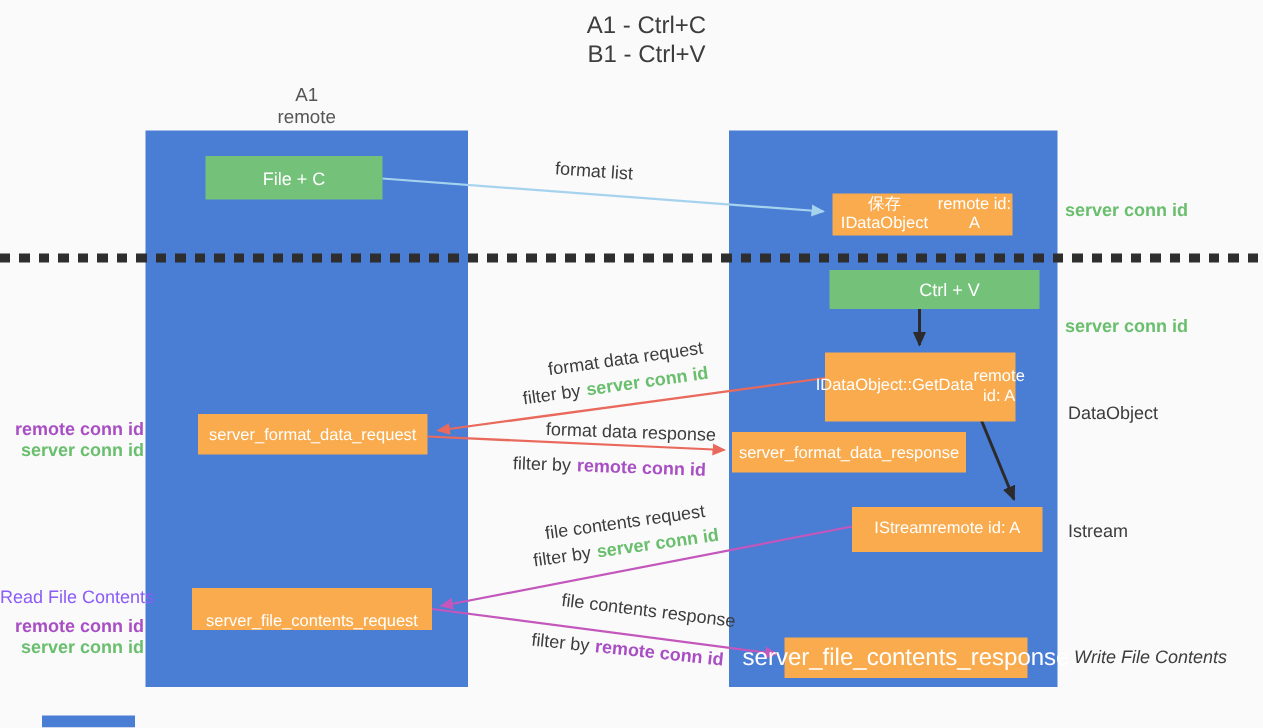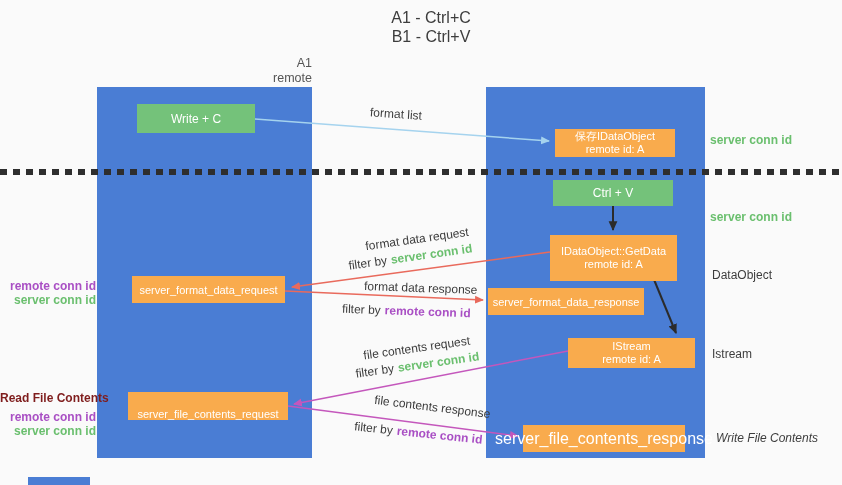--- a/index.html
+++ b/index.html
@@ -6,51 +6,51 @@
   body{font-family:"Liberation Sans","DejaVu Sans",sans-serif;background:#fafafa;}
   .canvas{position:relative;width:842px;height:485px;background:#fafafa;overflow:hidden;}
 
   .title-block{position:absolute;left:0;right:0;top:8px;text-align:center;
     font-size:16px;line-height:19px;color:#3d3d3d;padding-left:20px;}
 
   .lane{position:absolute;background:#4a7dd4;top:87px;height:371px;}
   .lane-left{left:97px;width:215px;}
   .lane-right{left:486px;width:219px;}
 
-  .lane-header{position:absolute;top:56px;text-align:right;font-size:12.5px;
+  .lane-header{position:absolute;top:56px;text-align:center;font-size:12.5px;
     line-height:15px;color:#555;}
   .lane-header-left{left:97px;width:215px;}
   .lane-header-right{left:486px;width:219px;margin-top:35px;}
 
   .dotted-line{position:absolute;left:0;top:169px;width:842px;height:6px;
     background:repeating-linear-gradient(to right,#2e2e2e 0 7px,transparent 7px 13px);
     z-index:5;}
 
   .overlay{position:absolute;left:0;top:0;z-index:4;pointer-events:none;}
 
   .node{position:absolute;display:flex;align-items:center;justify-content:center;
     color:#fff;text-align:center;font-size:12px;z-index:6;}
   .node.green{background:#74c27a;}
   .node.orange{background:#f9ab4d;}
-  .node.two-line{flex-direction:column;font-size:11px;line-height:13.5px;}
+  .node.two-line{flex-direction:row;font-size:11px;line-height:13.5px;}
 
   .edge-label{position:absolute;font-size:12px;color:#3c3c3c;white-space:nowrap;z-index:7;}
   .filter-key{margin-left:4px;font-weight:bold;}
   .key-green{color:#6abf6e;}
   .key-purple{color:#a94fc4;}
 
   .side-label{position:absolute;font-size:12px;white-space:nowrap;z-index:7;}
   .side-green{color:#6abf6e;font-weight:bold;}
   .side-plain{color:#3d3d3d;}
 
   .left-group{position:absolute;left:0;width:96px;text-align:right;z-index:7;
     font-size:12px;line-height:14px;white-space:nowrap;}
   .lg-purple{color:#a94fc4;font-weight:bold;}
   .lg-green{color:#6abf6e;font-weight:bold;}
-  .lg-plain{color:#7f1d1d;margin-bottom:5px;font-weight:bold;}
+  .lg-plain{color:#8b5cf6;margin-bottom:5px;}
 
   .window-fragment{position:absolute;left:28px;top:477px;width:62px;height:8px;
     background:#4a7dd4;}
 </style>
 </head>
 <body>
 
 <div class="canvas">
 
   <div class="title-block">
@@ -90,29 +90,29 @@
     <line x1="255" y1="119" x2="549" y2="141" stroke="#a5d3ee" stroke-width="1.5" marker-end="url(#mk-blue)"></line>
     <line x1="613" y1="206" x2="613" y2="230" stroke="#2b2b2b" stroke-width="2" marker-end="url(#mk-black)"></line>
     <line x1="550" y1="252" x2="292" y2="287" stroke="#e96a5c" stroke-width="1.5" marker-end="url(#mk-red)"></line>
     <line x1="285" y1="291" x2="483" y2="300" stroke="#e96a5c" stroke-width="1.5" marker-end="url(#mk-red)"></line>
     <line x1="648" y1="265" x2="676" y2="333" stroke="#2b2b2b" stroke-width="2" marker-end="url(#mk-black)"></line>
     <line x1="568" y1="351" x2="294" y2="404" stroke="#c457bc" stroke-width="1.5" marker-end="url(#mk-magenta)"></line>
     <line x1="288" y1="406" x2="518" y2="436" stroke="#c457bc" stroke-width="1.5" marker-end="url(#mk-magenta)"></line>
   </svg>
 
   <div class="node green" style="left:137px;top:104px;width:118px;height:29px;">
-    <span>Write + C</span>
+    <span>File + C</span>
   </div>
 
   <div class="node orange two-line" style="left:555px;top:129px;width:120px;height:28px;">
     <span>保存IDataObject</span>
     <span>remote id: A</span>
   </div>
 
-  <div class="node green" style="left:553px;top:180px;width:120px;height:26px;">
+  <div class="node green" style="left:553px;top:180px;width:120px;height:26px;padding-left:20px;">
     <span>Ctrl + V</span>
   </div>
 
   <div class="node orange two-line" style="left:550px;top:235px;width:127px;height:46px;">
     <span>IDataObject::GetData</span>
     <span>remote id: A</span>
   </div>
 
   <div class="node orange" style="left:132px;top:276px;width:153px;height:27px;font-size:11px;">
     <span>server_format_data_request</span>

